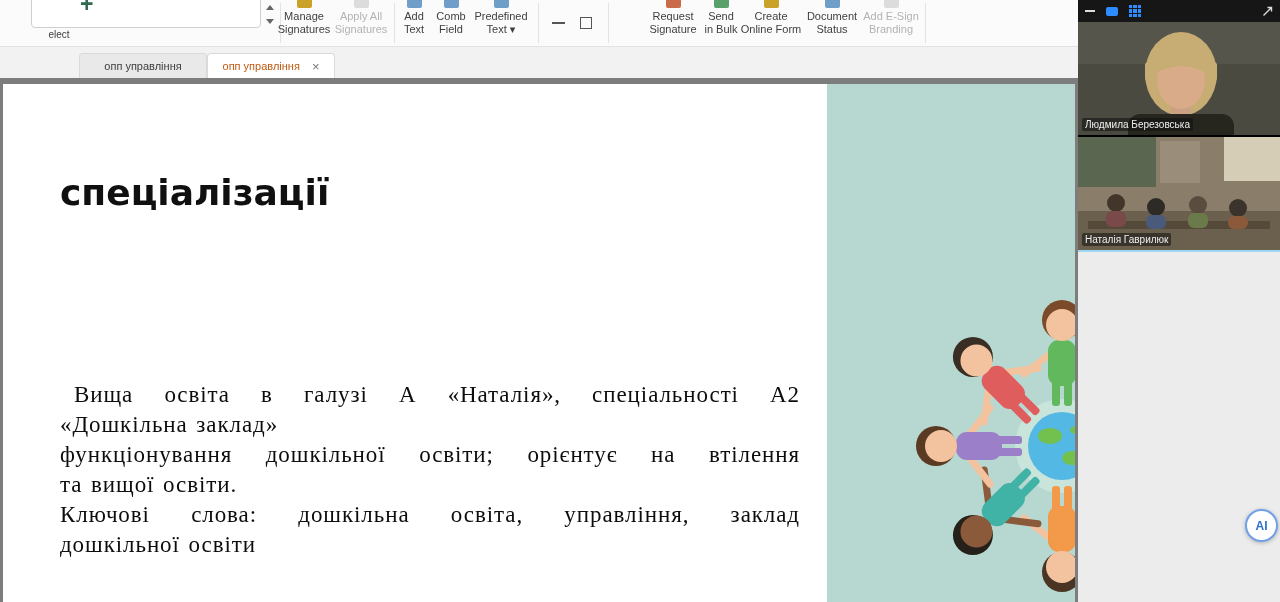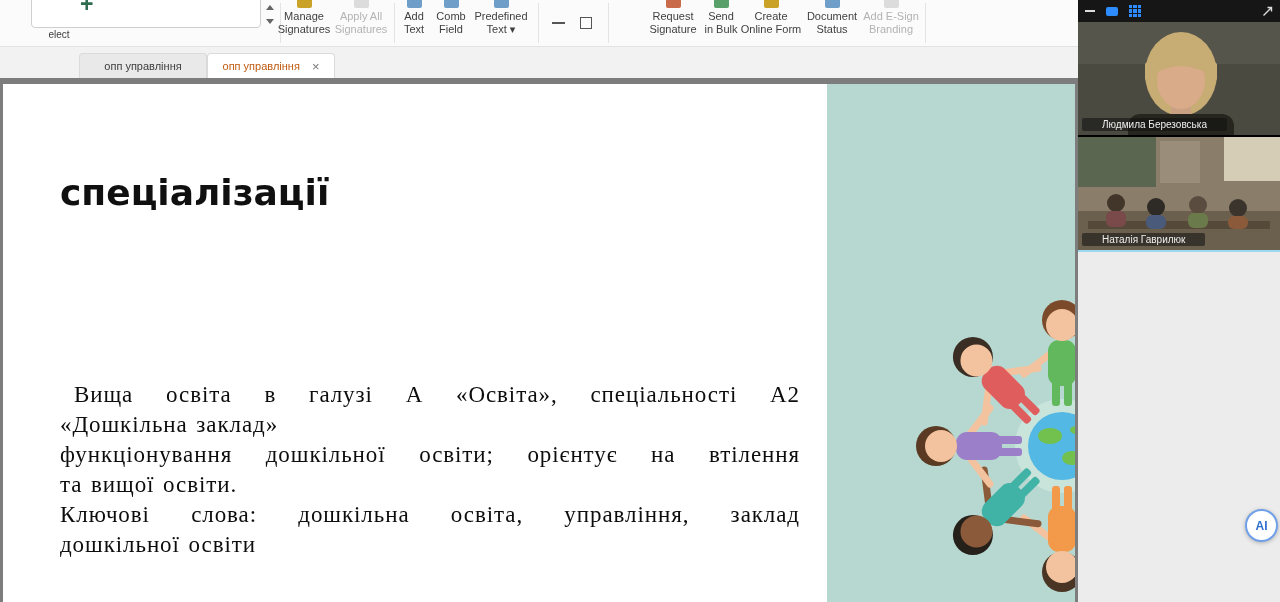--- a/index.html
+++ b/index.html
@@ -61,21 +61,21 @@
   .zoom-titlebar{display:flex;align-items:center;height:22px;padding:0 7px;gap:11px;background:#161616;}
   .min-bar{width:10px;height:2px;background:#dcdcdc;}
   .win-ico{width:12px;height:9px;background:var(--zoom-accent,#2d8cff);border-radius:2px;}
   .grid-ico{width:12px;height:12px;display:grid;grid-template-columns:repeat(3,1fr);gap:1px;}
   .grid-ico span{background:var(--zoom-accent,#2d8cff);}
   .fs-ico{margin-left:auto;display:flex;}
   .video{position:relative;width:202px;height:113px;overflow:hidden;background:#222;}
   .video + .video{margin-top:2px;text-align:right;}
   .video svg{display:block;}
   .name-tag{position:absolute;left:4px;bottom:4px;background:rgba(15,15,15,0.55);color:#efefef;
-            font-size:10px;padding:1px 20px;border-radius:2px;white-space:nowrap;}
+            font-size:10px;padding:1px 3px;border-radius:2px;white-space:nowrap;}
 
   
   .ai-fab{position:absolute;left:1245px;top:509px;width:33px;height:33px;border-radius:50%;
           background:#fff;border:2px solid #6fa0e8;box-sizing:border-box;display:flex;align-items:center;
           justify-content:center;color:#2f6fd0;font-size:12px;font-weight:bold;
           box-shadow:0 1px 4px rgba(0,0,0,0.25);}
 </style>
 </head>
 <body>
 
@@ -181,21 +181,21 @@
   </div>
 
   <div class="doc-area">
     <div class="page">
 
       <div class="slide-title">
         <div class="t-line">спеціалізації</div>
       </div>
 
       <div class="slide-body">
-        <div class="b-line j ind">Вища освіта в галузі А «Освіта», спеціальності А2</div>
+        <div class="b-line j ind">Вища освіта в галузі А «Наталія», спеціальності А2</div>
         <div class="b-line">«Дошкільна заклад»</div>
         <div class="b-line j">функціонування дошкільної освіти; орієнтує на втілення</div>
         <div class="b-line">та вищої освіти.</div>
         <div class="b-line j">Ключові слова: дошкільна освіта, управління, заклад</div>
         <div class="b-line">дошкільної освіти</div>
       </div>
 
       <div class="teal-panel">
         <svg width="248" height="600" viewBox="0 0 248 600">
           <rect x="0" y="0" width="248" height="600" fill="#b7d8d0"></rect>

